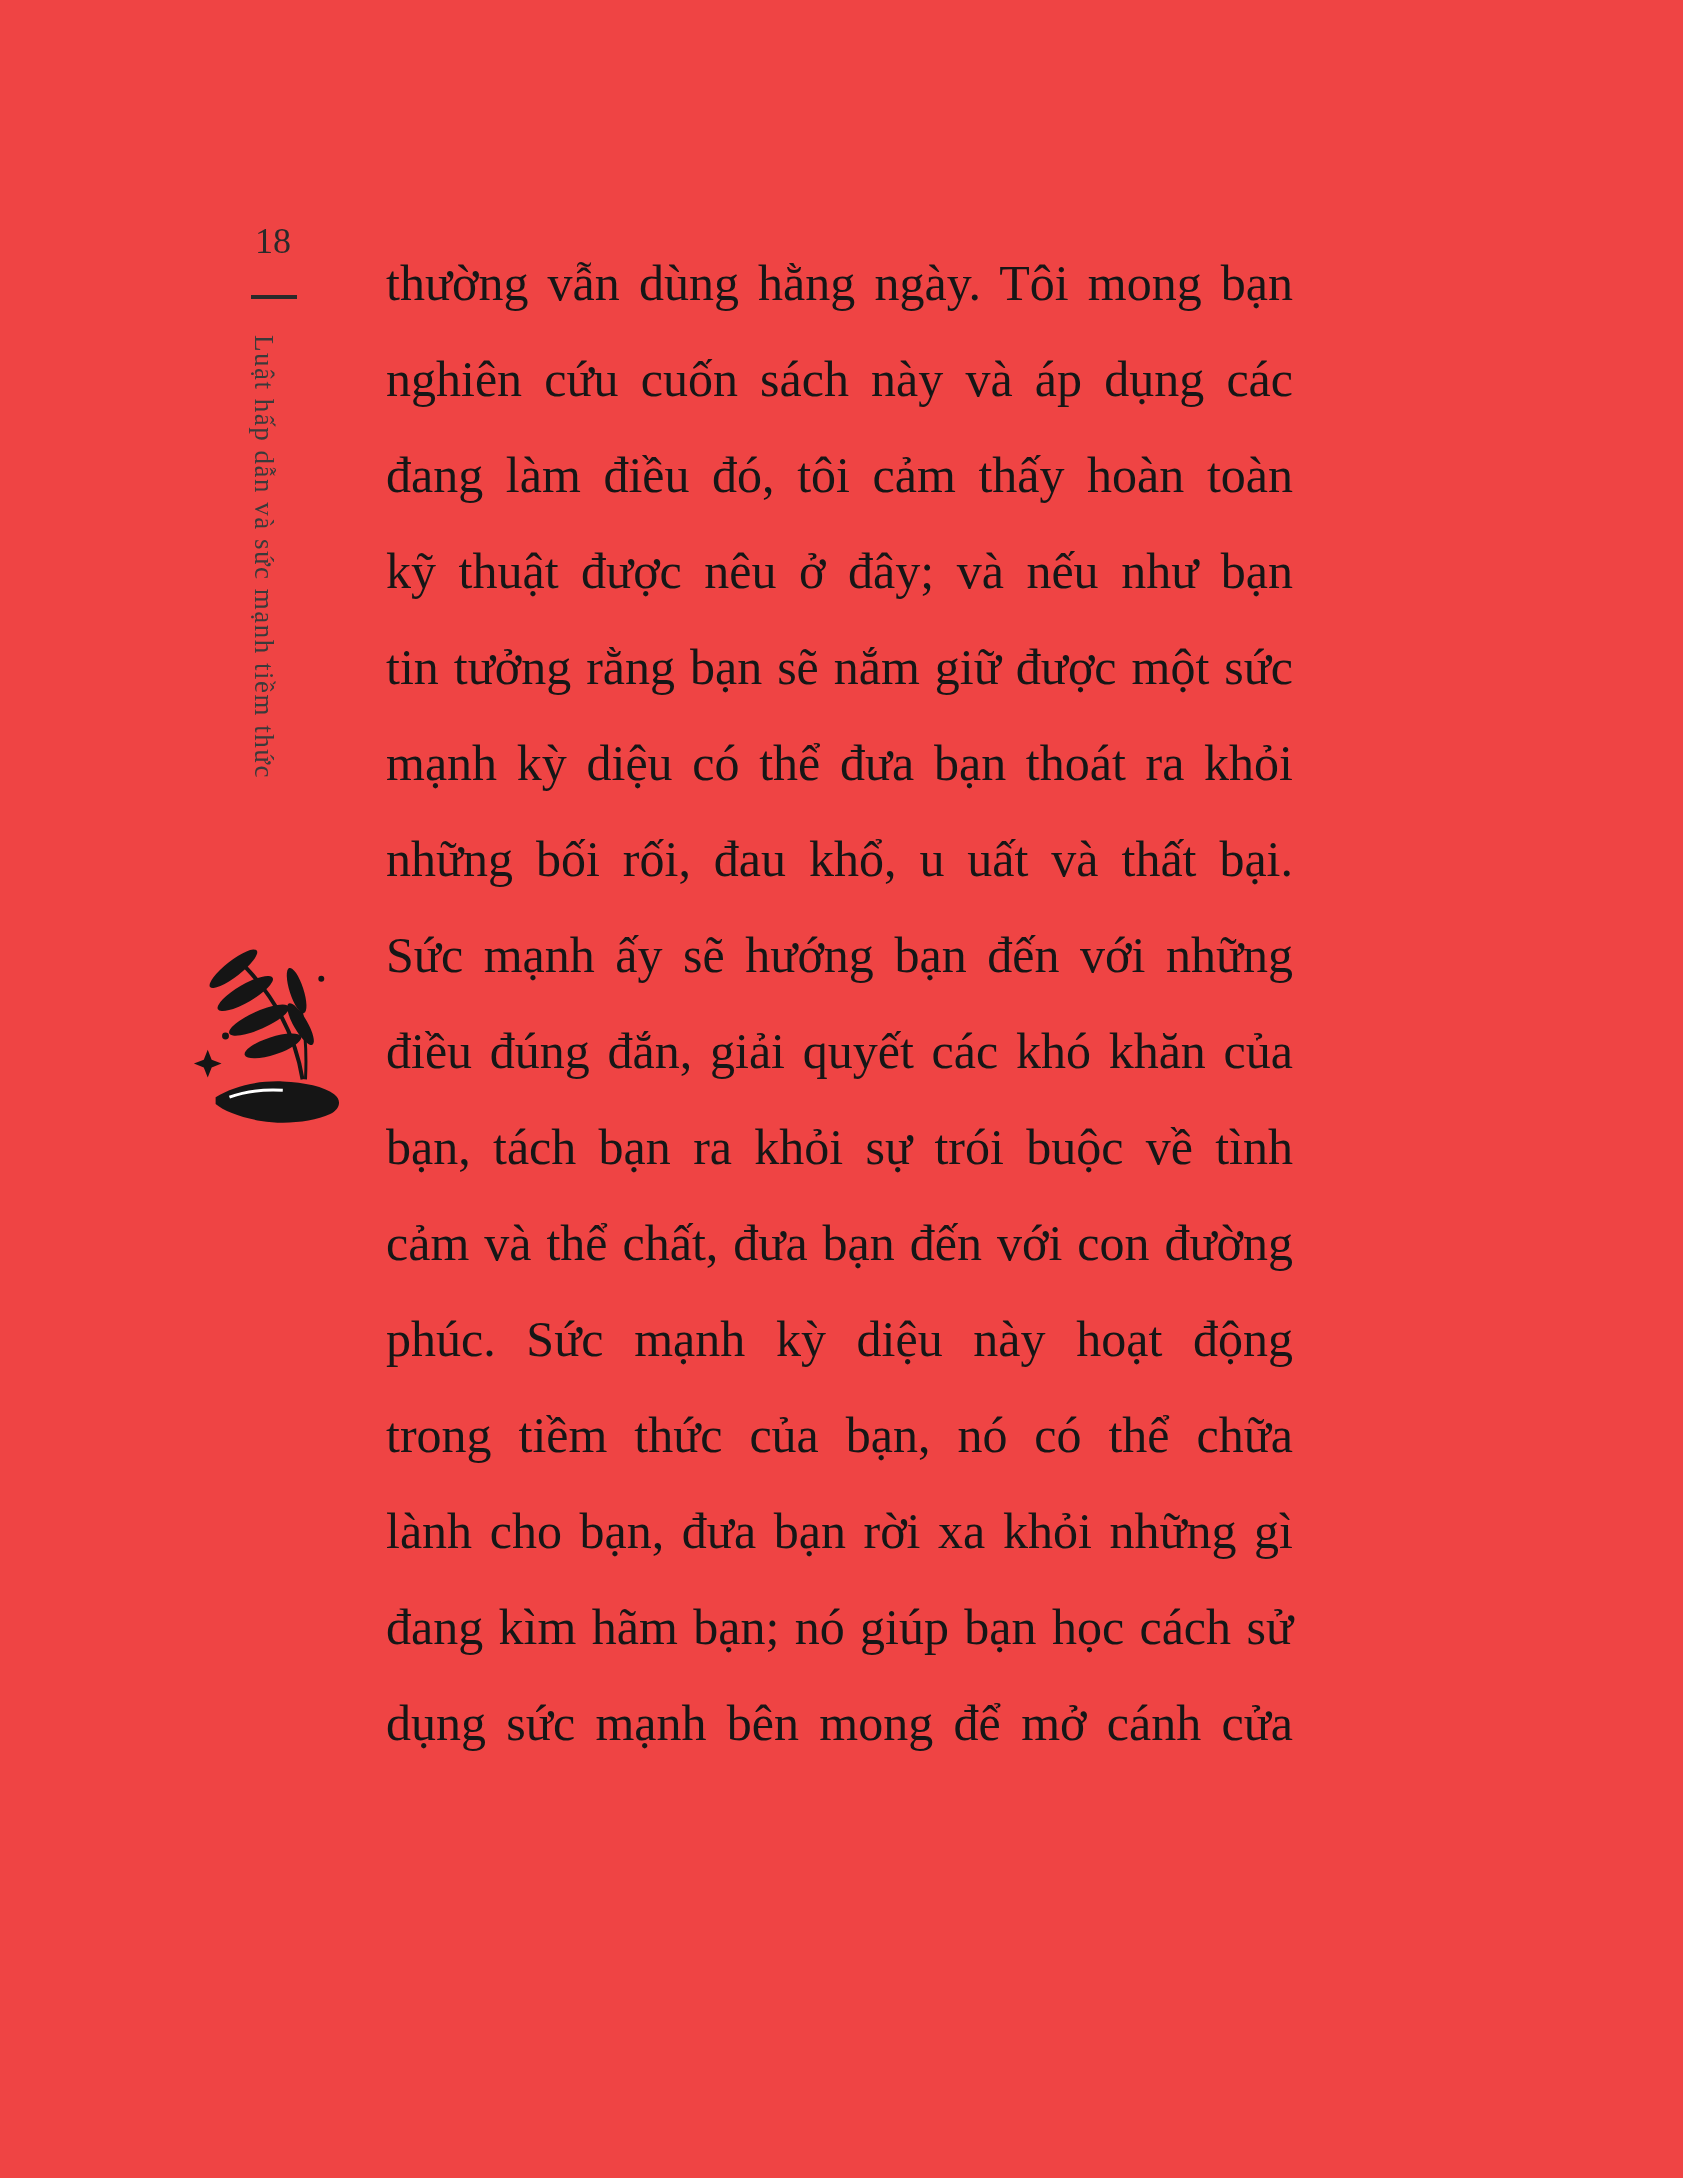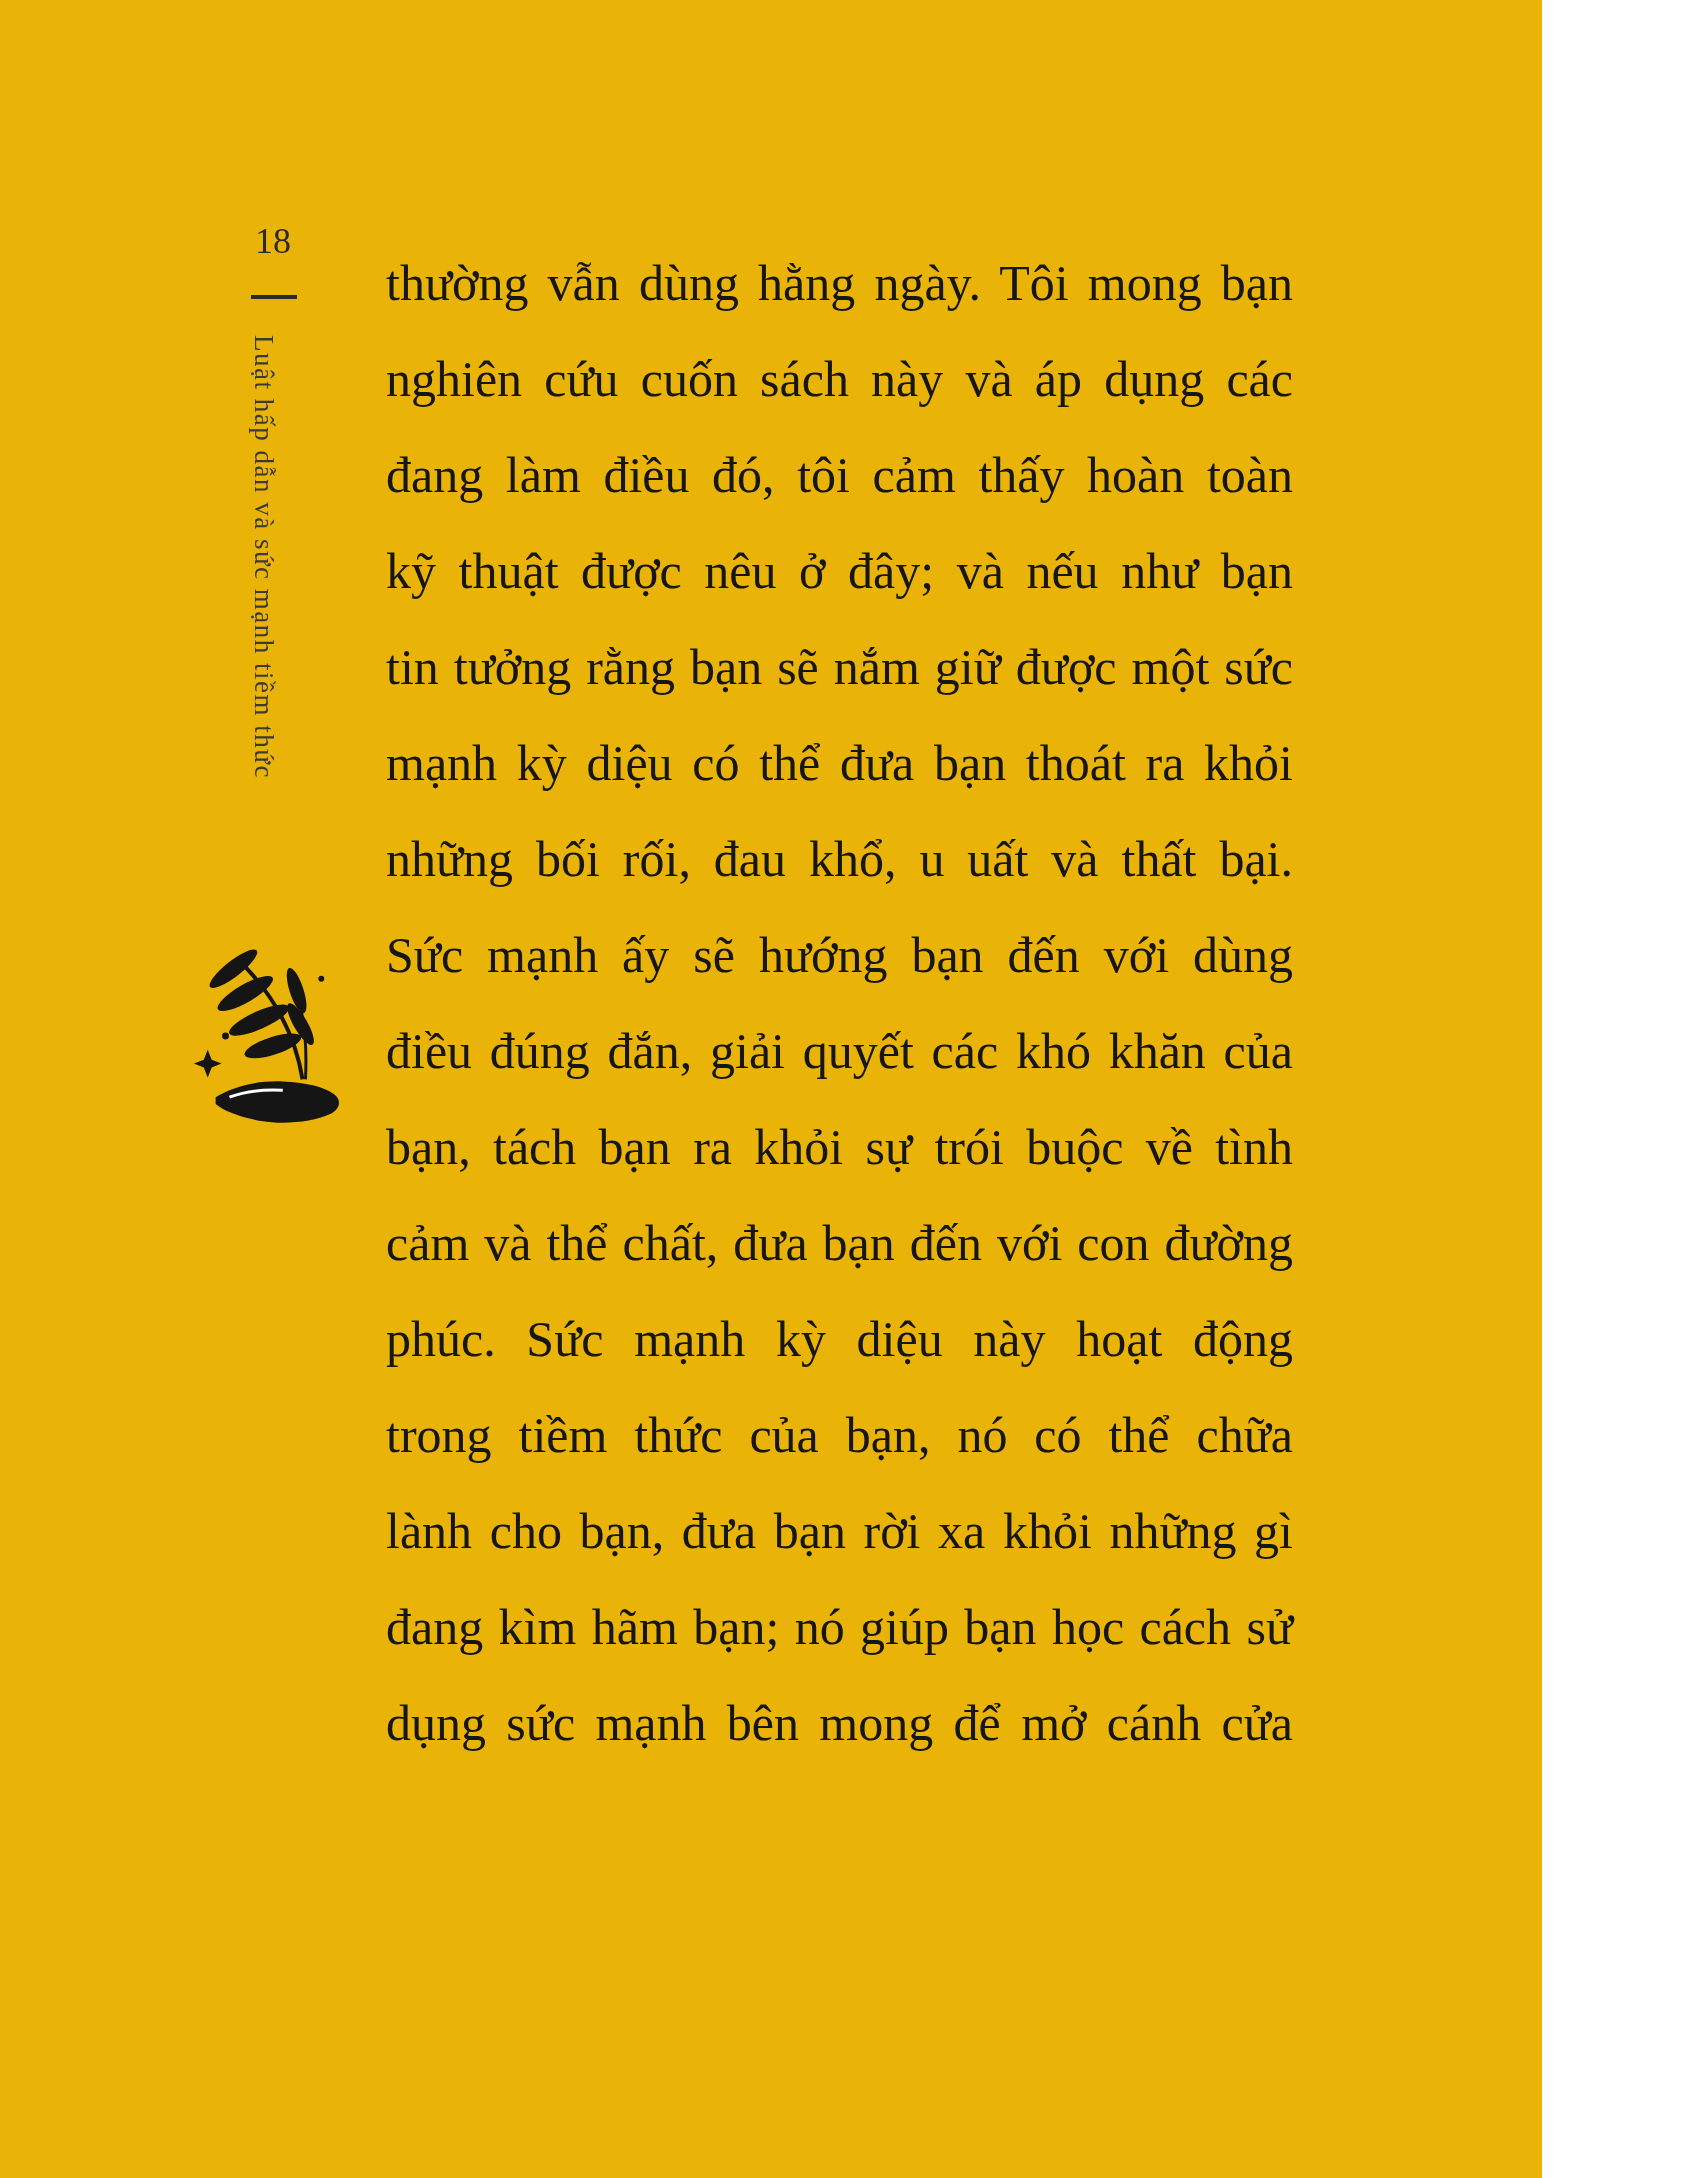--- a/index.html
+++ b/index.html
@@ -1,21 +1,21 @@
 <!DOCTYPE html>
 <html><head>
 <meta charset="utf-8">
 <style>
   * { margin: 0; padding: 0; box-sizing: border-box; }
   html, body { background: #ffffff; }
   .page {
     position: relative;
-    width: 1542px;
+    width: 1683px;
     height: 2178px;
-    background: #eab308;
+    background: #ef4444;
     color: #1c1c1c;
     font-family: "Liberation Serif", "DejaVu Serif", serif;
     overflow: hidden;
   }
   .page-number {
     position: absolute;
     left: 255px;
     top: 220px;
     font-size: 36px;
     color: #2a2a2a;
@@ -100,21 +100,21 @@
   </div>
 
   <div class="body-text">
     <div class="body-line">thường vẫn dùng hằng ngày. Tôi mong bạn</div>
     <div class="body-line">nghiên cứu cuốn sách này và áp dụng các</div>
     <div class="body-line">đang làm điều đó, tôi cảm thấy hoàn toàn</div>
     <div class="body-line">kỹ thuật được nêu ở đây; và nếu như bạn</div>
     <div class="body-line">tin tưởng rằng bạn sẽ nắm giữ được một sức</div>
     <div class="body-line">mạnh kỳ diệu có thể đưa bạn thoát ra khỏi</div>
     <div class="body-line">những bối rối, đau khổ, u uất và thất bại.</div>
-    <div class="body-line">Sức mạnh ấy sẽ hướng bạn đến với dùng</div>
+    <div class="body-line">Sức mạnh ấy sẽ hướng bạn đến với những</div>
     <div class="body-line">điều đúng đắn, giải quyết các khó khăn của</div>
     <div class="body-line">bạn, tách bạn ra khỏi sự trói buộc về tình</div>
     <div class="body-line">cảm và thể chất, đưa bạn đến với con đường</div>
     <div class="body-line">phúc. Sức mạnh kỳ diệu này hoạt động</div>
     <div class="body-line">trong tiềm thức của bạn, nó có thể chữa</div>
     <div class="body-line">lành cho bạn, đưa bạn rời xa khỏi những gì</div>
     <div class="body-line">đang kìm hãm bạn; nó giúp bạn học cách sử</div>
     <div class="body-line">dụng sức mạnh bên mong để mở cánh cửa</div>
   </div>
 

